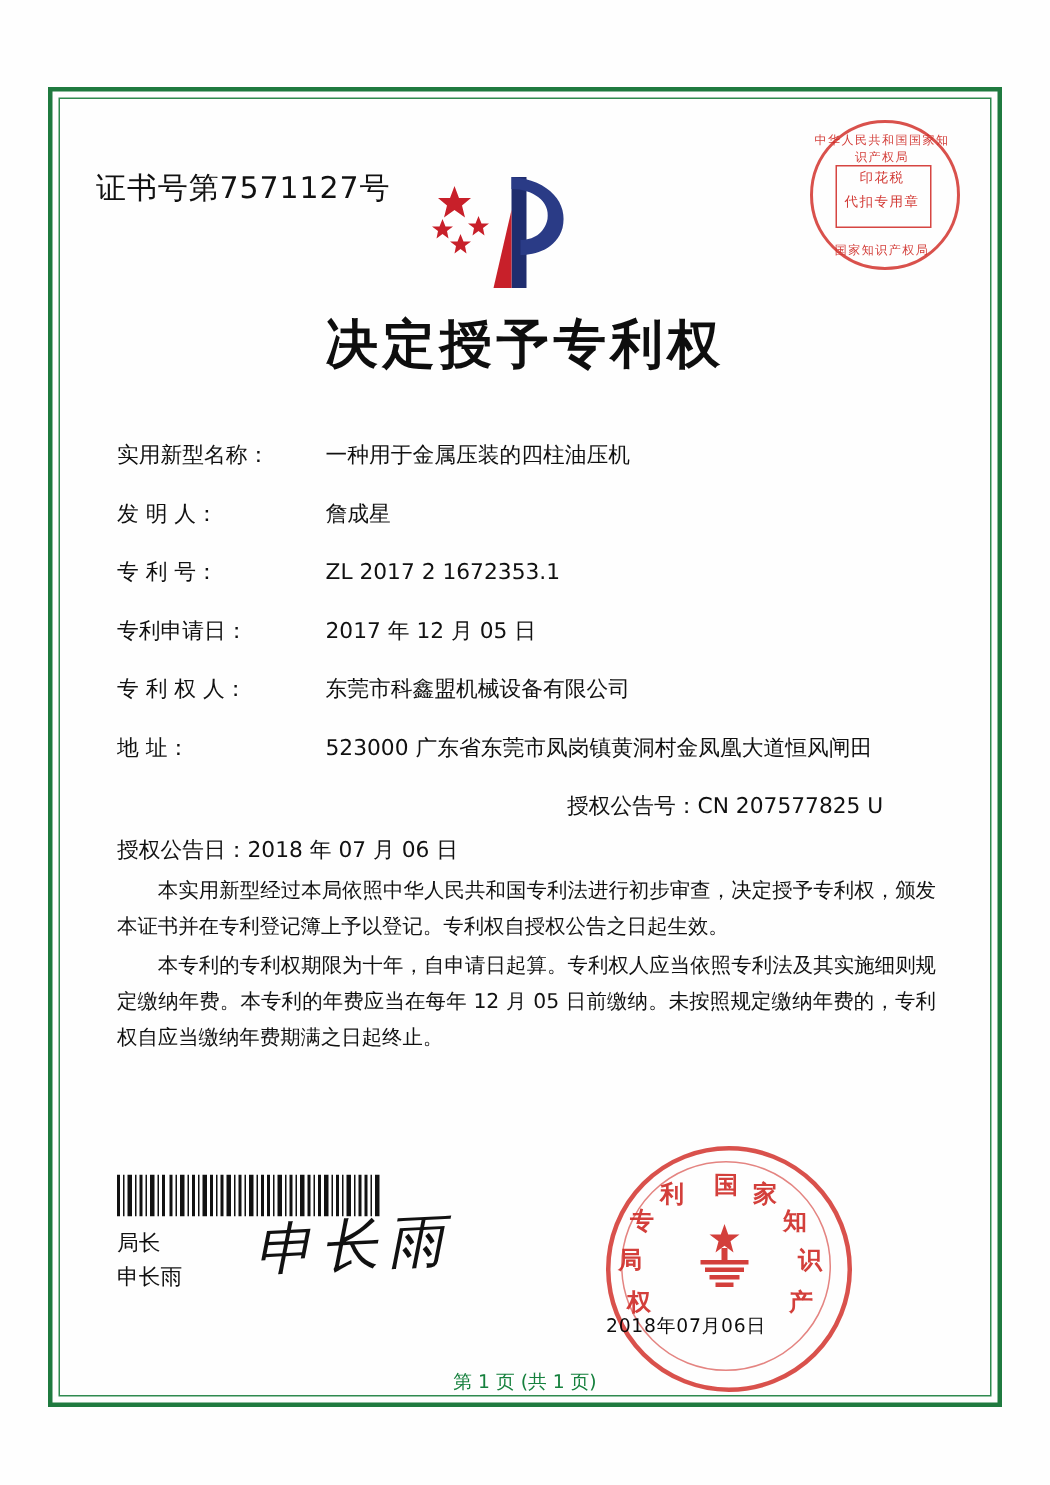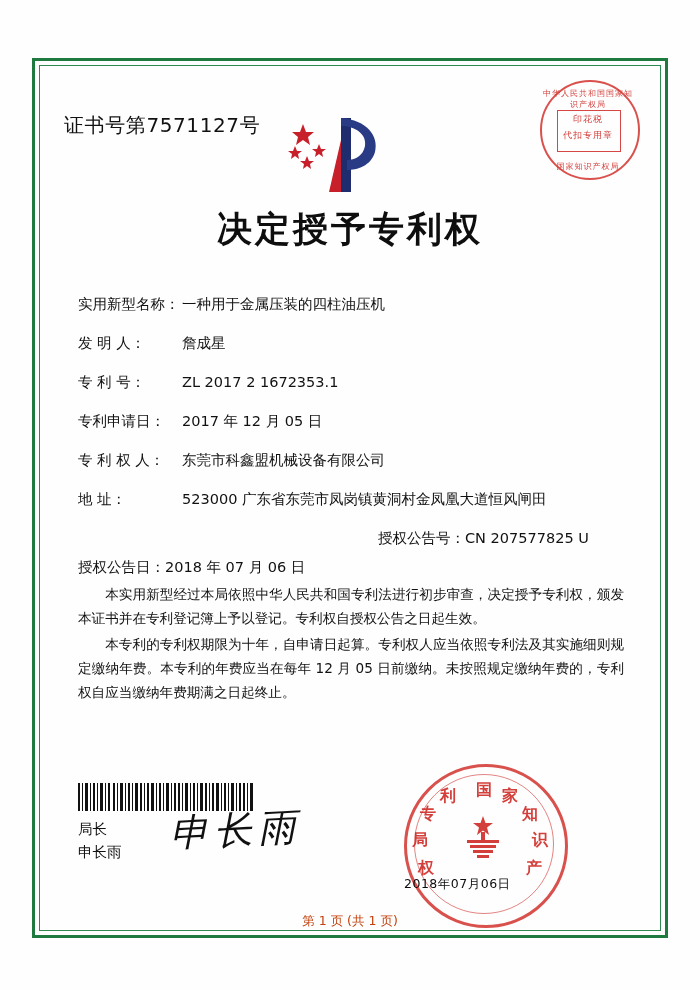--- a/index.html
+++ b/index.html
@@ -138,20 +138,21 @@
     top: 294px;
     width: 545px;
     font-size: 14.5px;
     line-height: 21px;
     color: #111;
   }
   .field-row {
     margin-bottom: 18px;
     display: flex;
     align-items: center;
+    gap: 35px;
   }
   .field-label {
     width: 104px;
     flex: 0 0 104px;
     letter-spacing: 0px;
     white-space: nowrap;
   }
   .field-value {
     flex: 1;
   }
@@ -261,21 +262,21 @@
     opacity: 0.9;
   }
 
   .page-footer {
     position: absolute;
     left: 0;
     top: 913px;
     width: 700px;
     text-align: center;
     font-size: 12.5px;
-    color: #c2410c;
+    color: #15803d;
   }
 </style>
 </head>
 <body>
 
 <div class="certificate">
 
   <div class="frame-outer"></div>
   <div class="frame-inner"></div>
 

